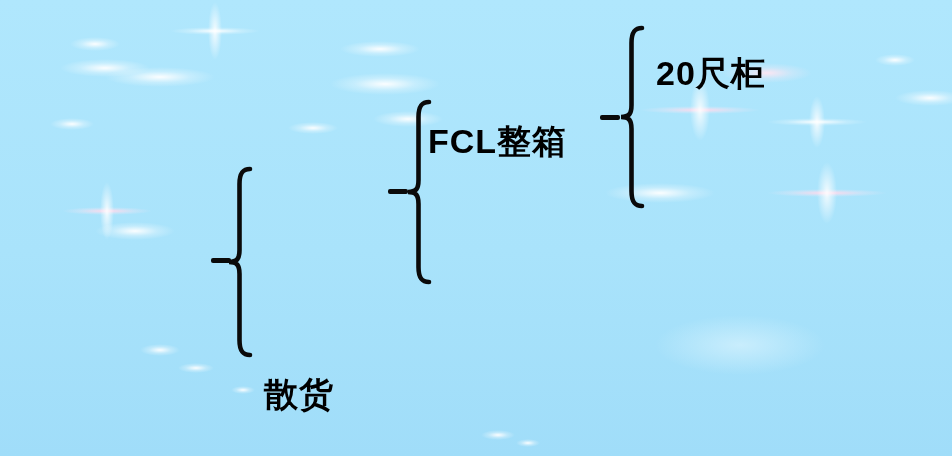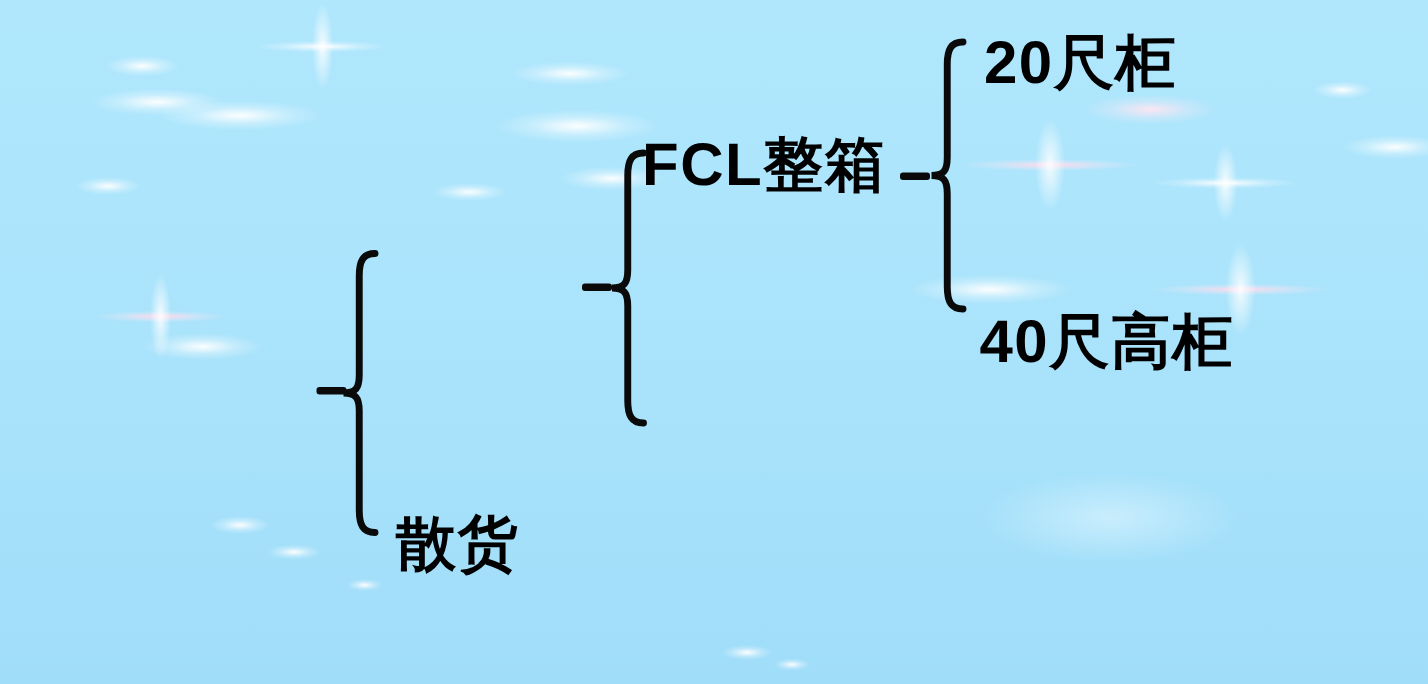--- a/index.html
+++ b/index.html
@@ -7,25 +7,26 @@
     position: relative;
     width: 952px;
     height: 456px;
     overflow: hidden;
     background: linear-gradient(180deg, #b0e7fd 0%, #a9e3fb 55%, #a0ddf9 100%);
     font-family: "Liberation Sans", "DejaVu Sans", sans-serif;
   }
   .node {
     position: absolute;
     font-weight: bold;
-    font-size: 40px;
+    font-size: 34px;
     line-height: 1.1;
     color: #000;
     letter-spacing: 1px;
     white-space: nowrap;
+    margin-top: 35px;
   }
   .brace { position: absolute; }
   .brace path {
     fill: none;
     stroke: #0a0a0a;
     stroke-width: 4.6;
     stroke-linecap: round;
   }
   .dash {
     position: absolute;
@@ -93,21 +94,20 @@
 
 
   <div class="node" style="left:264px;top:341px">散货</div>
 
   <div class="node" style="left:428px;top:88px">FCL整箱</div>
 
 
   <div class="node" style="left:656px;top:20px">20尺柜</div>
 
 
-  <div class="node" style="left:653px;top:206px">40尺高柜</div>
 
   <div class="dash" style="left:211px;top:258px;width:20px"></div>
   <div class="dash" style="left:388px;top:189px;width:20px"></div>
   <div class="dash" style="left:600px;top:115px;width:20px"></div>
 
   <svg class="brace" style="left:226px;top:166px" width="28" height="192" viewBox="0 0 28 192">
     <path d="M 24 3 C 16 3, 13.5 8, 13.5 18 L 13.5 84 C 13.5 93, 11 96, 3 96 C 11 96, 13.5 99, 13.5 108 L 13.5 174 C 13.5 184, 16 189, 24 189"></path>
   </svg>
 
   <svg class="brace" style="left:405px;top:99px" width="28" height="186" viewBox="0 0 28 186">

